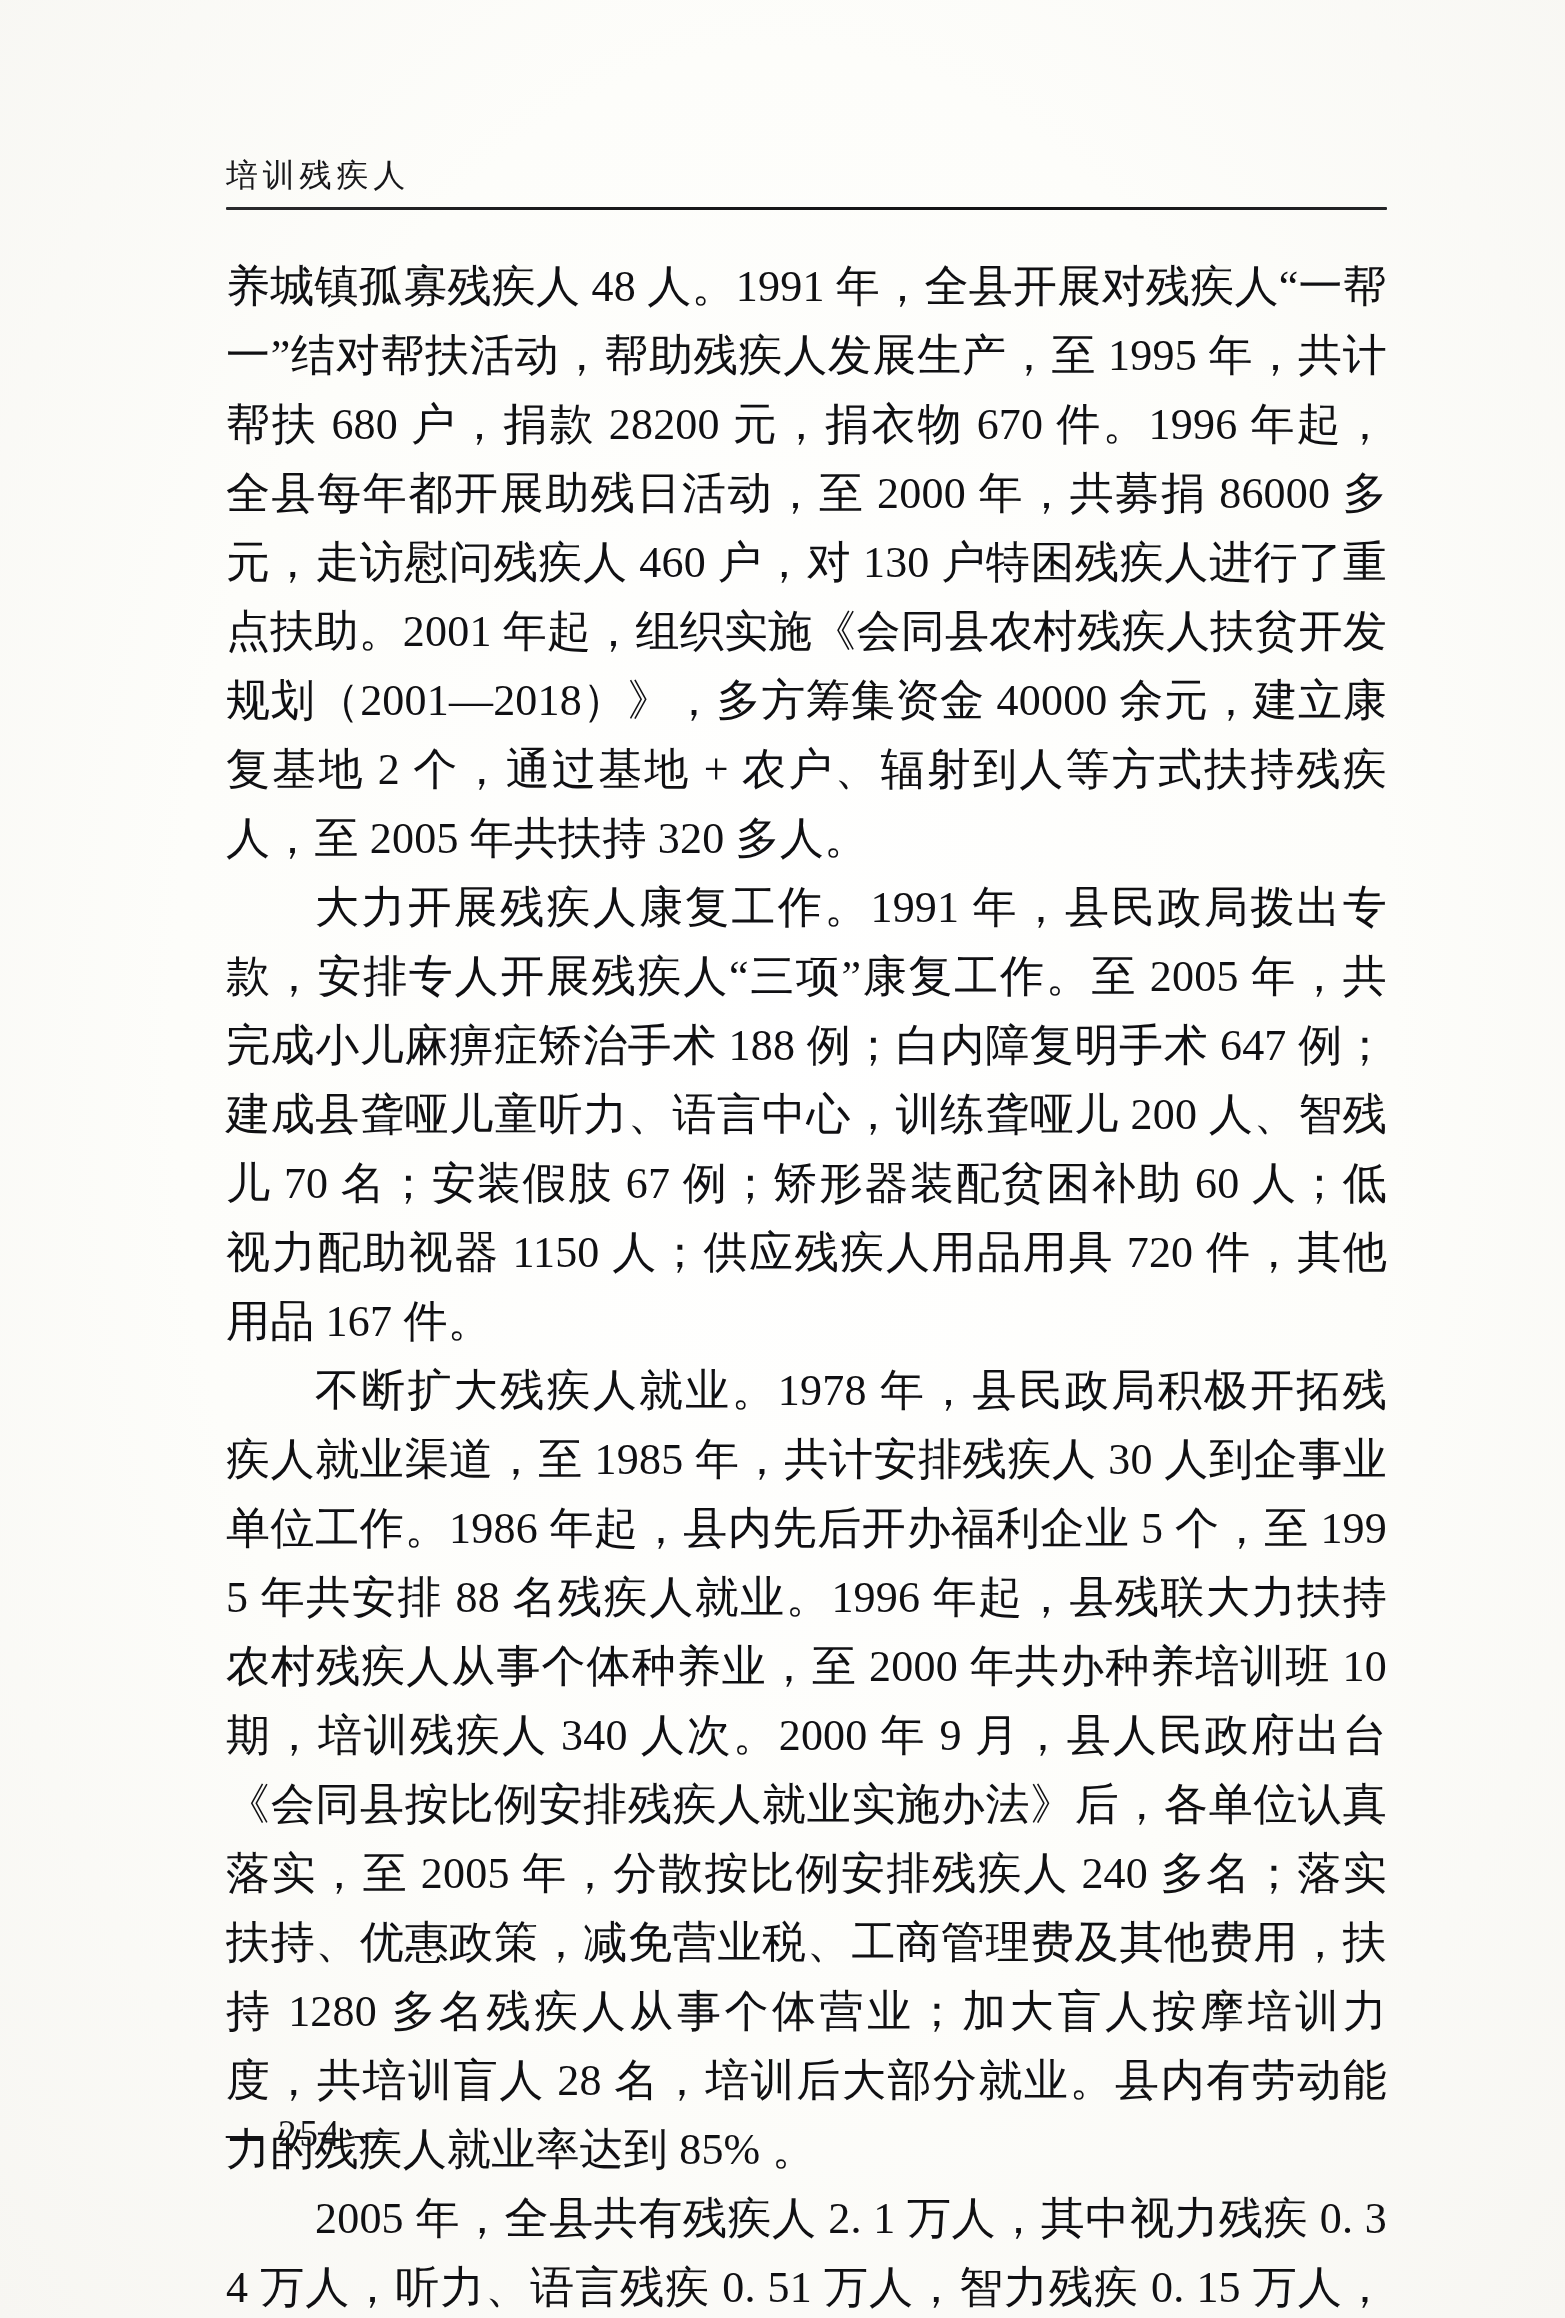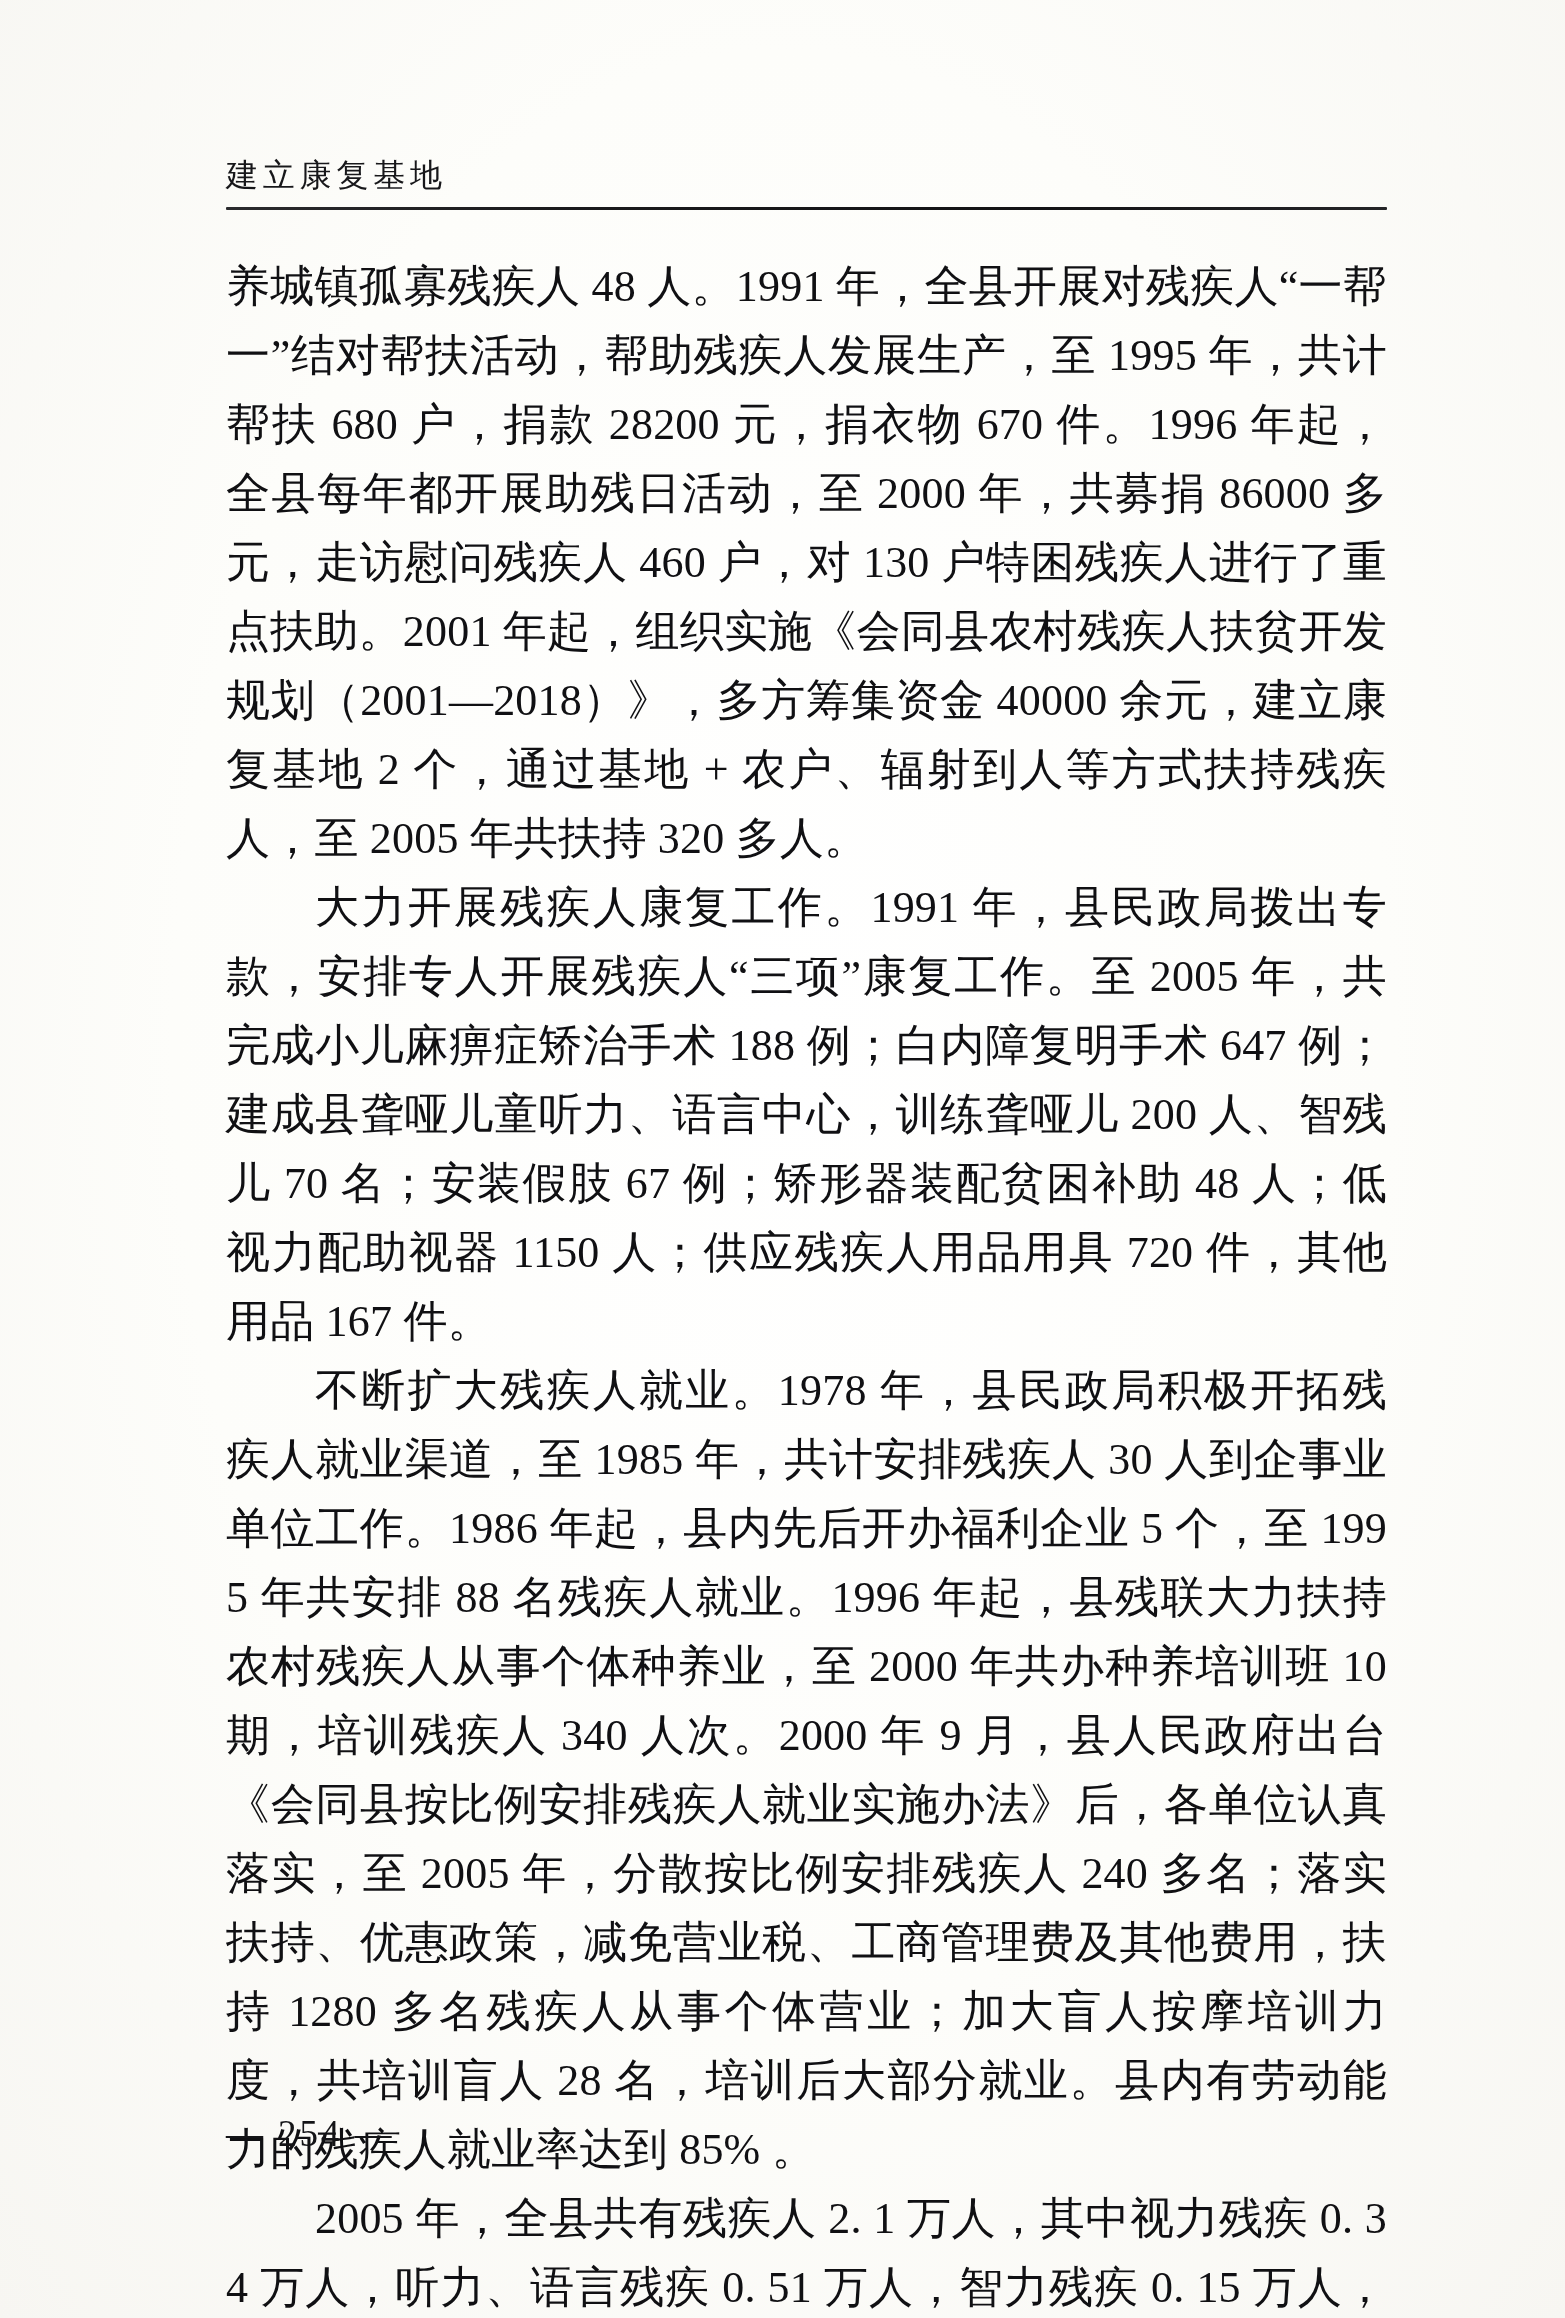--- a/index.html
+++ b/index.html
@@ -80,27 +80,27 @@
     text-align: right;
   }
 </style>
 </head>
 <body>
 
 <div class="page"></div>
 
 <div class="content">
 
-  <div class="running-head">建立康复基地</div>
+  <div class="running-head">培训残疾人</div>
 
   <div class="head-rule"></div>
 
   <div class="body-text">
     <p class="para">养城镇孤寡残疾人 48 人。1991 年，全县开展对残疾人“一帮一”结对帮扶活动，帮助残疾人发展生产，至 1995 年，共计帮扶 680 户，捐款 28200 元，捐衣物 670 件。1996 年起，全县每年都开展助残日活动，至 2000 年，共募捐 86000 多元，走访慰问残疾人 460 户，对 130 户特困残疾人进行了重点扶助。2001 年起，组织实施《会同县农村残疾人扶贫开发规划（2001—2018）》，多方筹集资金 40000 余元，建立康复基地 2 个，通过基地 + 农户、辐射到人等方式扶持残疾人，至 2005 年共扶持 320 多人。</p>
-    <p class="para indent">大力开展残疾人康复工作。1991 年，县民政局拨出专款，安排专人开展残疾人“三项”康复工作。至 2005 年，共完成小儿麻痹症矫治手术 188 例；白内障复明手术 647 例；建成县聋哑儿童听力、语言中心，训练聋哑儿 200 人、智残儿 70 名；安装假肢 67 例；矫形器装配贫困补助 48 人；低视力配助视器 1150 人；供应残疾人用品用具 720 件，其他用品 167 件。</p>
+    <p class="para indent">大力开展残疾人康复工作。1991 年，县民政局拨出专款，安排专人开展残疾人“三项”康复工作。至 2005 年，共完成小儿麻痹症矫治手术 188 例；白内障复明手术 647 例；建成县聋哑儿童听力、语言中心，训练聋哑儿 200 人、智残儿 70 名；安装假肢 67 例；矫形器装配贫困补助 60 人；低视力配助视器 1150 人；供应残疾人用品用具 720 件，其他用品 167 件。</p>
     <p class="para indent">不断扩大残疾人就业。1978 年，县民政局积极开拓残疾人就业渠道，至 1985 年，共计安排残疾人 30 人到企事业单位工作。1986 年起，县内先后开办福利企业 5 个，至 1995 年共安排 88 名残疾人就业。1996 年起，县残联大力扶持农村残疾人从事个体种养业，至 2000 年共办种养培训班 10 期，培训残疾人 340 人次。2000 年 9 月，县人民政府出台《会同县按比例安排残疾人就业实施办法》后，各单位认真落实，至 2005 年，分散按比例安排残疾人 240 多名；落实扶持、优惠政策，减免营业税、工商管理费及其他费用，扶持 1280 多名残疾人从事个体营业；加大盲人按摩培训力度，共培训盲人 28 名，培训后大部分就业。县内有劳动能力的残疾人就业率达到 85% 。</p>
     <p class="para indent">2005 年，全县共有残疾人 2. 1 万人，其中视力残疾 0. 34 万人，听力、语言残疾 0. 51 万人，智力残疾 0. 15 万人，肢体残疾</p>
   </div>
 
 </div>
 
 <div class="page-number">— 254 —</div>
 
 
 </body></html>

